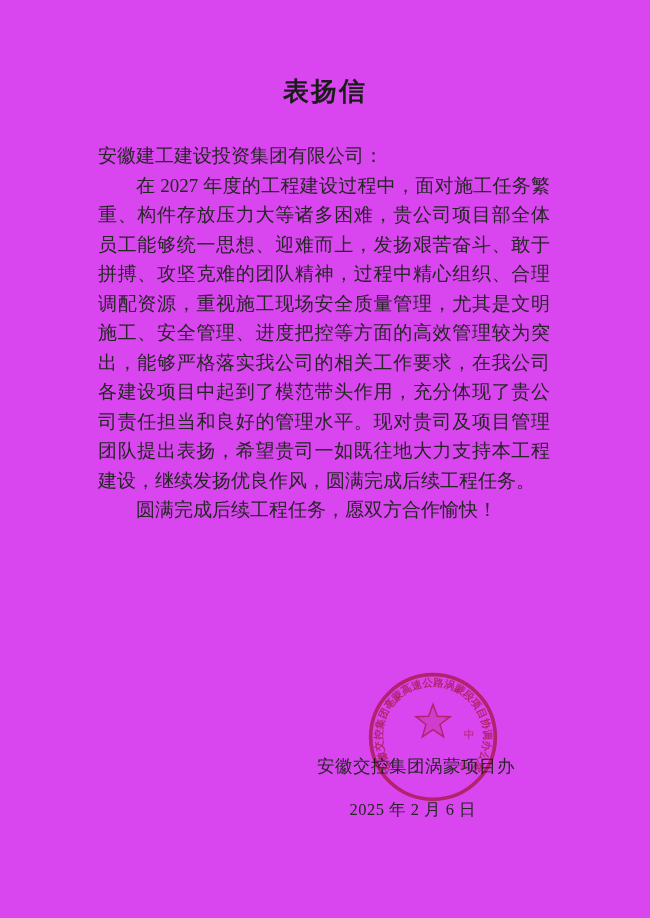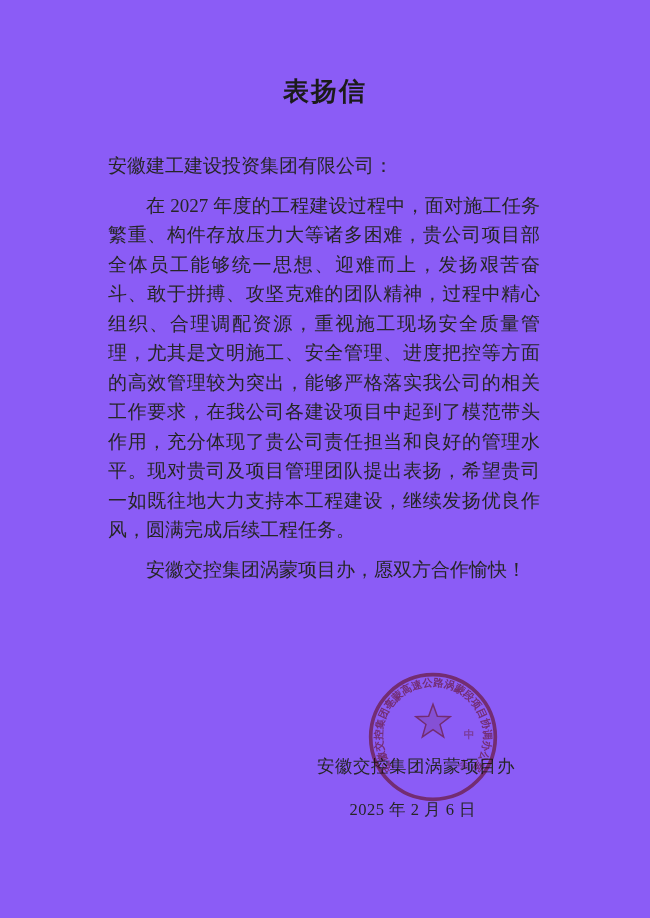--- a/index.html
+++ b/index.html
@@ -1,21 +1,21 @@
 <!DOCTYPE html>
 <html><head>
 <meta charset="utf-8">
 <style>
   html, body { margin: 0; padding: 0; }
   .page {
     position: relative;
     width: 650px;
     height: 918px;
     margin: 0 auto;
-    background: #8b5cf6;
+    background: #d946ef;
     overflow: hidden;
     font-family: "Liberation Serif", "DejaVu Serif", serif;
     color: #232323;
   }
   .title {
     position: absolute;
     top: 74px;
     left: 0;
     width: 100%;
     margin: 0;
@@ -28,21 +28,21 @@
   .body-text {
     position: absolute;
     left: 98px;
     top: 141px;
     width: 452px;
     font-size: 19px;
     line-height: 29.5px;
     text-align: justify;
     color: #262626;
   }
-  .body-text p { margin: 10px; }
+  .body-text p { margin: 0; }
   .body-text p.para { text-indent: 2em; }
   .signoff {
     position: absolute;
     left: 98px;
     top: 722px;
     width: 452px;
     text-align: right;
     color: #262626;
   }
   .sign-name {
@@ -77,21 +77,21 @@
 </head>
 <body>
 
 <div class="page">
 
   <h1 class="title">表扬信</h1>
 
   <div class="body-text">
     <p class="salutation">安徽建工建设投资集团有限公司：</p>
     <p class="para">在 2027 年度的工程建设过程中，面对施工任务繁重、构件存放压力大等诸多困难，贵公司项目部全体员工能够统一思想、迎难而上，发扬艰苦奋斗、敢于拼搏、攻坚克难的团队精神，过程中精心组织、合理调配资源，重视施工现场安全质量管理，尤其是文明施工、安全管理、进度把控等方面的高效管理较为突出，能够严格落实我公司的相关工作要求，在我公司各建设项目中起到了模范带头作用，充分体现了贵公司责任担当和良好的管理水平。现对贵司及项目管理团队提出表扬，希望贵司一如既往地大力支持本工程建设，继续发扬优良作风，圆满完成后续工程任务。</p>
-    <p class="para">安徽交控集团涡蒙项目办，愿双方合作愉快！</p>
+    <p class="para">圆满完成后续工程任务，愿双方合作愉快！</p>
   </div>
 
   <div class="signoff">
     <div class="sign-name">安徽交控集团涡蒙项目办</div>
     <div class="sign-date">2025 年 2 月 6 日</div>
   </div>
 
   <svg class="seal" viewBox="0 0 200 200" aria-hidden="true">
     <defs>
       <path id="sealArc" d="M 46.3 153.7 A 76 76 0 1 1 153.7 153.7" fill="none"></path>

